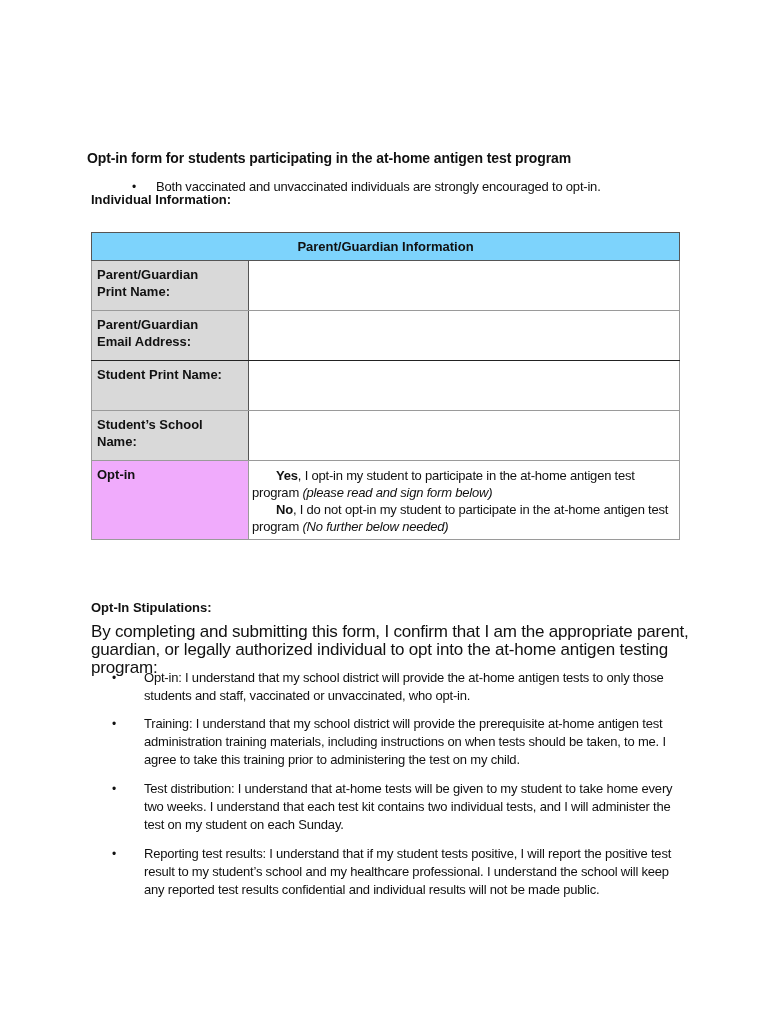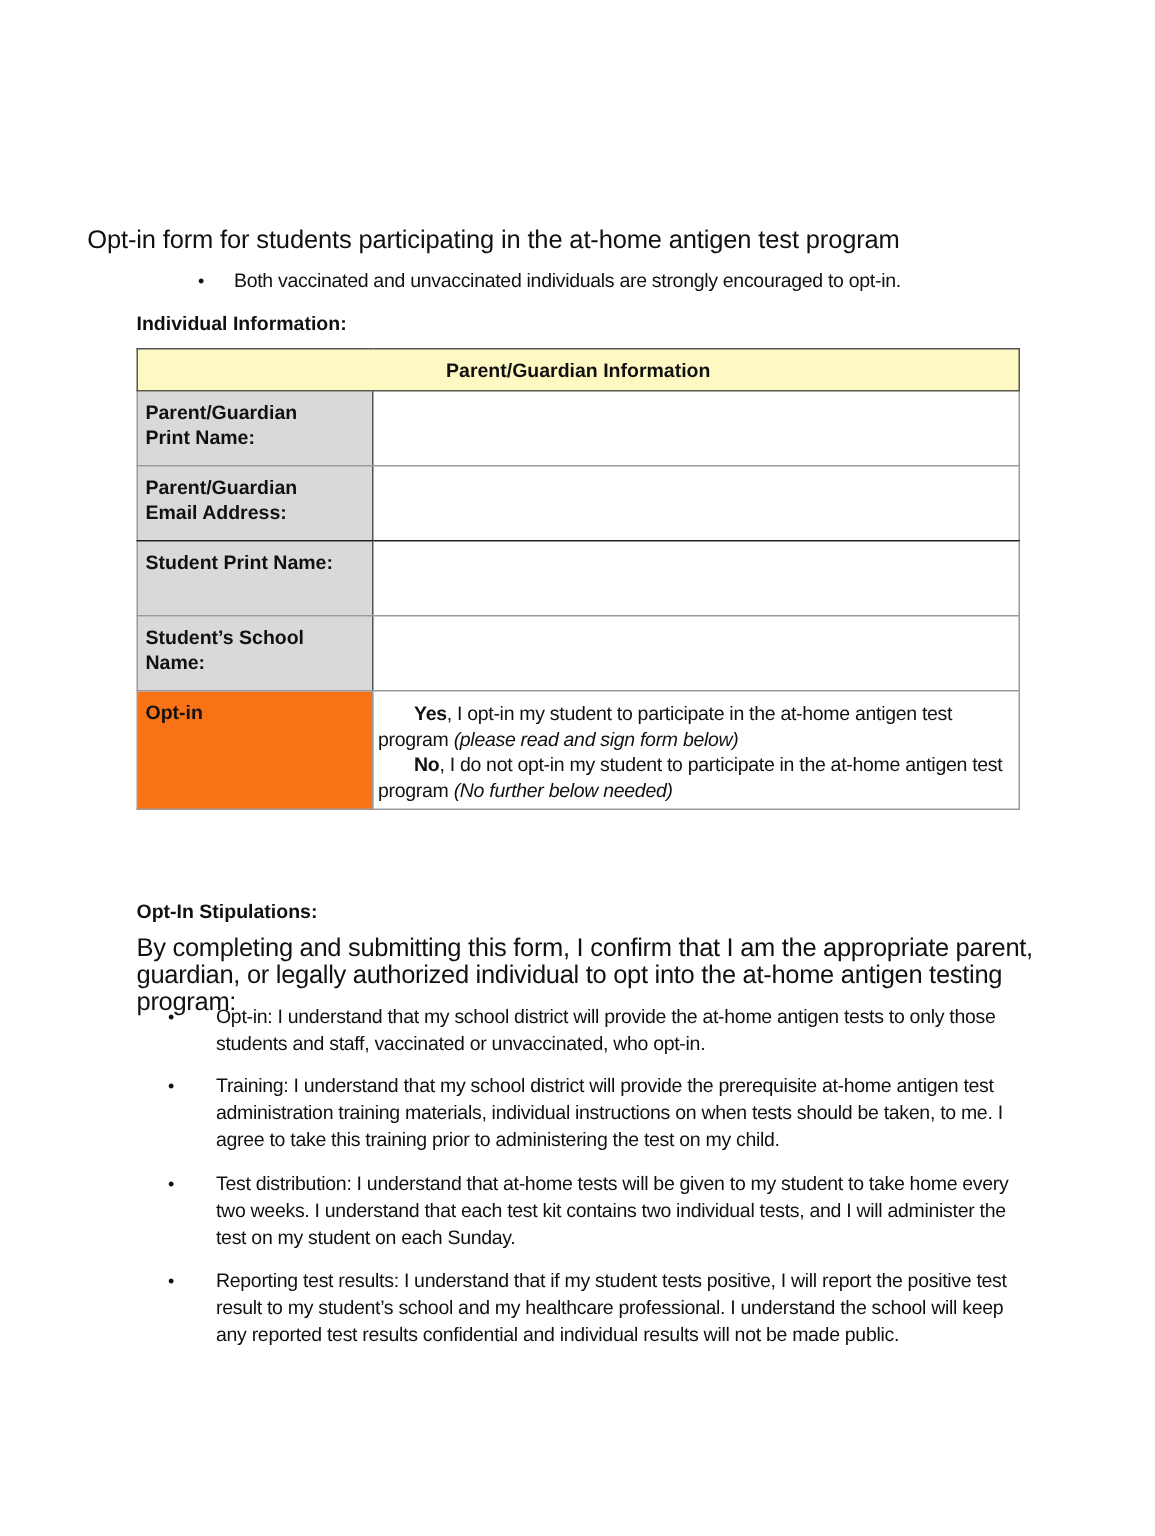--- a/index.html
+++ b/index.html
@@ -3,44 +3,44 @@
   <meta charset="utf-8">
   <style>
     html, body { margin: 0; padding: 0; background: #ffffff; }
     body {
       width: 770px; height: 1024px; position: relative; overflow: hidden;
       font-family: "Liberation Sans", sans-serif; color: #111111;
     }
     .page { position: absolute; left: 0; top: 0; width: 770px; height: 1024px; }
     .title {
       position: absolute; left: 0; top: 150px; width: 658px; text-align: center;
-      font-weight: normal; font-size: 17px; letter-spacing: -0.1px;
+      font-weight: bold; font-size: 14px; letter-spacing: -0.1px;
     }
     .intro-bullet {
       position: absolute; left: 112px; top: 179px; font-size: 13px; letter-spacing: -0.2px; margin-left: 20px;
     }
     .bullet-dot { display: inline-block; width: 24px; font-size: 12px; }
     .section-heading {
       position: absolute; left: 91px; font-weight: bold; font-size: 13px;
     }
     table.info {
       position: absolute; left: 91px; top: 232px; width: 589px;
       border-collapse: collapse; font-size: 13px;
     }
     table.info td { border: 1px solid #9a9a9a; vertical-align: top; padding: 0; }
     td.band {
-      background: #fef9c3; text-align: center; font-weight: bold;
+      background: #7dd3fc; text-align: center; font-weight: bold;
       height: 27px; vertical-align: middle !important; border-color: #555 !important;
     }
     td.label {
       width: 147px; background: #d9d9d9; font-weight: bold;
       padding: 5px 4px 0 5px !important; line-height: 17px;
       border-right: 1px solid #555 !important;
     }
-    td.label.plain { background: #f97316; border-right: 1px solid #9a9a9a !important; }
+    td.label.plain { background: #f0abfc; border-right: 1px solid #9a9a9a !important; }
     td.value { background: #ffffff; }
     tr.r44 td { height: 44px; margin-top: 36px; }
     tr.r44b td.label, tr.r44b td.value { border-bottom: 1px solid #222 !important; }
     td.optin-text {
       padding: 6px 6px 4px 3px !important; line-height: 17px; letter-spacing: -0.2px;
     }
     .indent { display: inline-block; width: 24px; }
     .para {
       position: absolute; left: 91px; width: 600px; font-size: 17px; line-height: 18px;
       letter-spacing: -0.2px;
@@ -56,21 +56,21 @@
 <body>
 
 <div class="page">
 
   <div class="title">Opt-in form for students participating in the at-home antigen test program</div>
 
   <div class="intro-bullet">
     <span class="bullet-dot">•</span><span>Both vaccinated and unvaccinated individuals are strongly encouraged to opt-in.</span>
   </div>
 
-  <div class="section-heading" style="top:208px;">Individual Information:</div>
+  <div class="section-heading" style="top:192px;">Individual Information:</div>
 
   <table class="info">
     <tbody>
         <tr>
       <td class="band" colspan="2">Parent/Guardian Information</td>
     </tr>
     <tr class="r44">
       <td class="label">
         <span>Parent/Guardian</span><br>
         <span>Print Name:</span>
@@ -114,21 +114,21 @@
   <div class="section-heading" style="top:600px;">Opt-In Stipulations:</div>
 
   <div class="para" style="top:623px;">By completing and submitting this form, I confirm that I am the appropriate parent, guardian, or legally authorized individual to opt into the at-home antigen testing program:</div>
 
   <div class="stip" style="top:669px;">
     <span class="dot">•</span>
     <span class="txt">Opt-in: I understand that my school district will provide the at-home antigen tests to only those students and staff, vaccinated or unvaccinated, who opt-in.</span>
   </div>
   <div class="stip" style="top:715px;">
     <span class="dot">•</span>
-    <span class="txt">Training: I understand that my school district will provide the prerequisite at-home antigen test administration training materials, individual instructions on when tests should be taken, to me. I agree to take this training prior to administering the test on my child.</span>
+    <span class="txt">Training: I understand that my school district will provide the prerequisite at-home antigen test administration training materials, including instructions on when tests should be taken, to me. I agree to take this training prior to administering the test on my child.</span>
   </div>
   <div class="stip" style="top:780px;">
     <span class="dot">•</span>
     <span class="txt">Test distribution: I understand that at-home tests will be given to my student to take home every two weeks. I understand that each test kit contains two individual tests, and I will administer the test on my student on each Sunday.</span>
   </div>
   <div class="stip" style="top:845px;">
     <span class="dot">•</span>
     <span class="txt">Reporting test results: I understand that if my student tests positive, I will report the positive test result to my student’s school and my healthcare professional. I understand the school will keep any reported test results confidential and individual results will not be made public.</span>
   </div>
 

